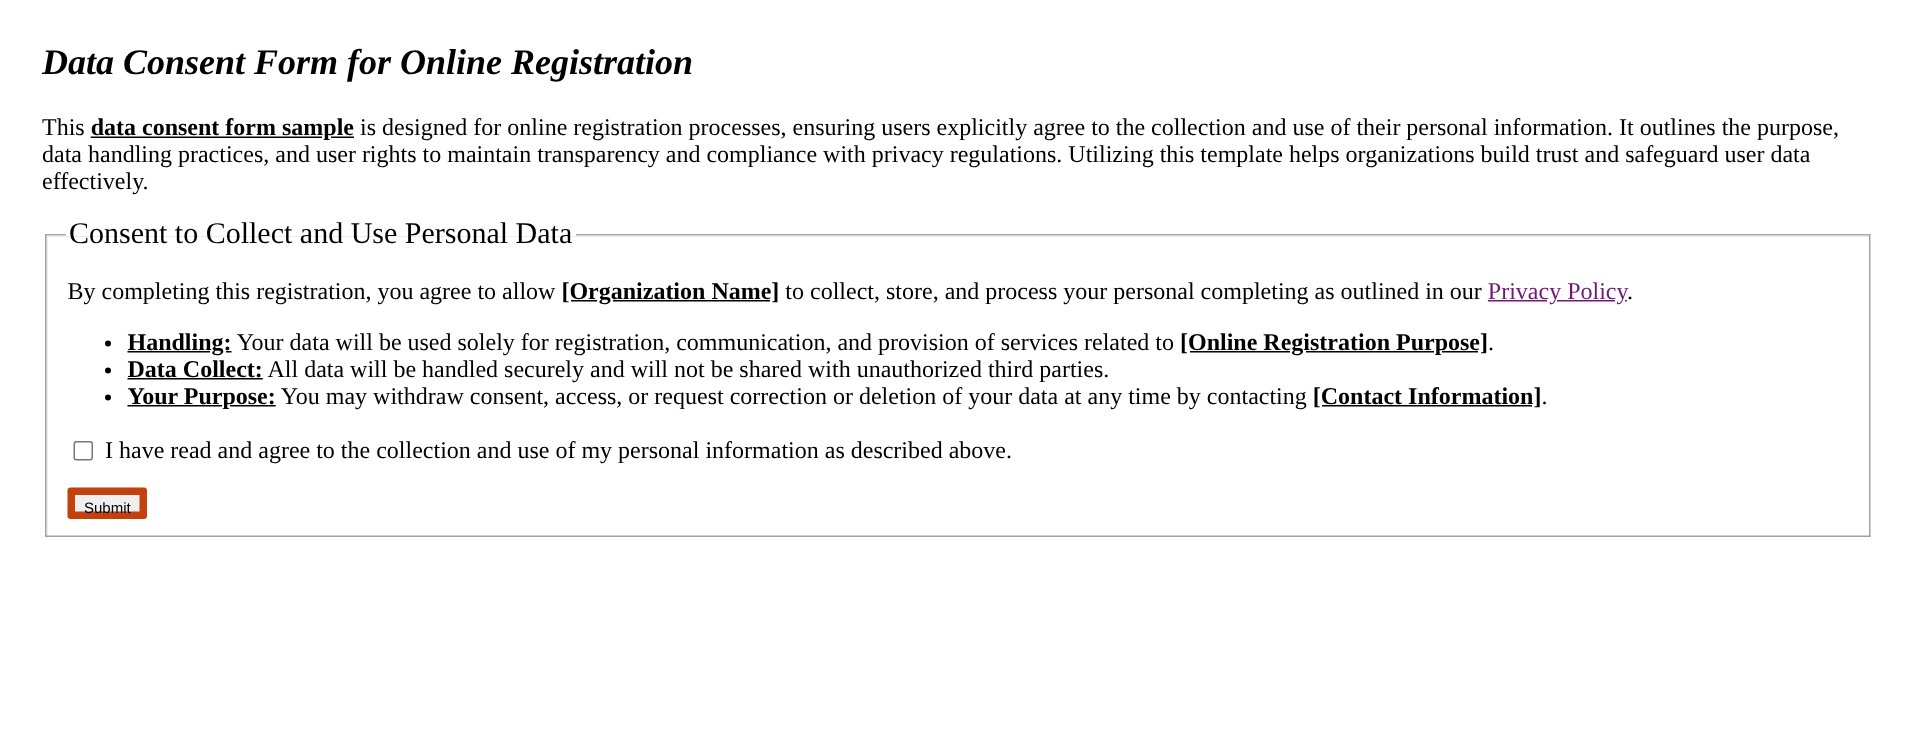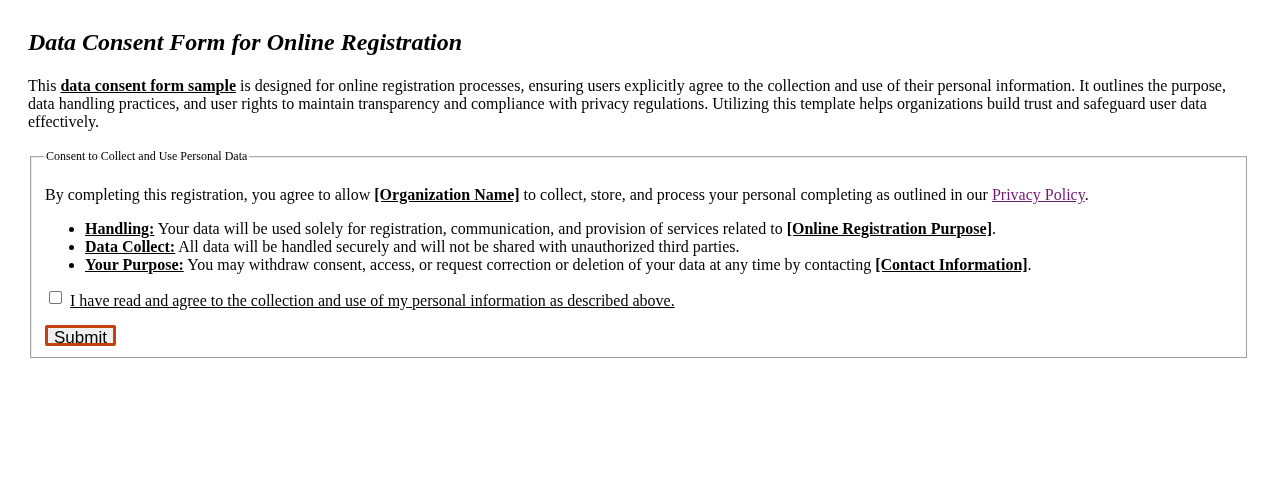--- a/index.html
+++ b/index.html
@@ -37,21 +37,21 @@
       margin: 16px 3px 0 2px;
       padding: 0 14px 10px 14px;
       border: 1px solid #a0a0a0;
       border-top-color: #a9a9a9;
       box-shadow: inset 1px 1px 0 #ececec;
       width: 1187px;
     }
     legend {
       padding: 0 2px;
       margin-left: -1px;
-      font-size: 12px;
+      font-size: 20px;
       line-height: 18px;
       font-family: Liberation Serif, serif;
     }
     .consent-text {
       margin: 21px 0 0 0;
     }
     .consent-text a {
       color: #701a75;
       text-decoration: underline;
     }
@@ -59,22 +59,21 @@
       margin: 16px 0 0 0;
       padding-left: 40px;
       list-style: disc;
     }
     li {
       line-height: 18px;
     }
     .agree-row {
       margin: 18px 0 0 0;
       display: flex;
-      align-items: flex-start;
-      text-decoration: underline;
+      align-items: center;
     }
     .agree-row input[type="checkbox"] {
       width: 13px;
       height: 13px;
       margin: 0 8px 0 4px;
       appearance: none;
       -webkit-appearance: none;
       border: 1px solid #767676;
       border-radius: 2px;
       background: #ffffff;
@@ -82,24 +81,24 @@
       top: -1px;
     }
     .agree-row label {
       line-height: 18px;
     }
     .submit-row {
       margin-top: 15px;
     }
     button.submit {
       font-family: "Liberation Sans", "DejaVu Sans", sans-serif;
-      font-size: 17px;
+      font-size: 10px;
       padding: 1px 6px;
       height: 21px;
-      border: 3px solid #c2410c;
+      border: 5px solid #c2410c;
       border-radius: 2px;
       background: #efefef;
       color: #000000;
       line-height: 17px;
       cursor: pointer;
     }
     strong { font-weight: bold; text-decoration: underline; }
   </style>
 </head>
 <body>

